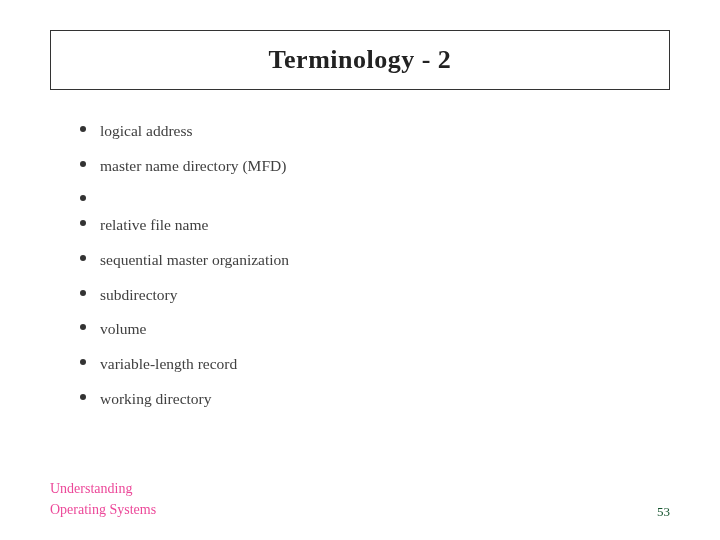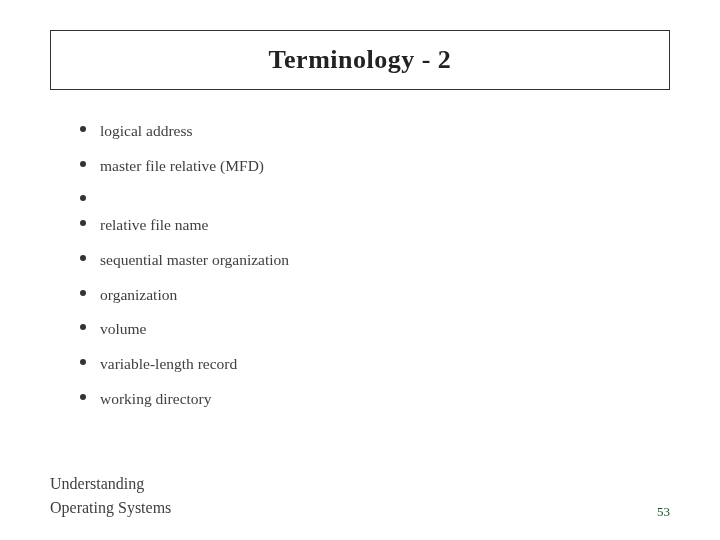--- a/index.html
+++ b/index.html
@@ -73,22 +73,22 @@
       position: absolute;
       bottom: 20px;
       left: 50px;
       right: 50px;
       display: flex;
       justify-content: space-between;
       align-items: flex-end;
     }
 
     .footer-left {
-      font-size: 16px;
-      color: #404040;
+      font-size: 14px;
+      color: #ec4899;
       line-height: 1.5;
     }
 
     .footer-right {
       font-size: 13px;
       color: #14532d;
     }
   </style>
 </head>
 <body>
@@ -100,36 +100,36 @@
   </div>
 
   <div class="content-area">
     <ul class="bullet-list">
     <li>
           <span class="bullet-dot"></span>
           <span>logical address</span>
         </li>
         <li>
           <span class="bullet-dot"></span>
-          <span>master file relative (MFD)</span>
+          <span>master name directory (MFD)</span>
         </li>
         <li>
           <span class="bullet-dot"></span>
         </li>
         <li>
           <span class="bullet-dot"></span>
           <span>relative file name</span>
         </li>
         <li>
           <span class="bullet-dot"></span>
           <span>sequential master organization</span>
         </li>
         <li>
           <span class="bullet-dot"></span>
-          <span>organization</span>
+          <span>subdirectory</span>
         </li>
         <li>
           <span class="bullet-dot"></span>
           <span>volume</span>
         </li>
         <li>
           <span class="bullet-dot"></span>
           <span>variable-length record</span>
         </li>
         <li>

